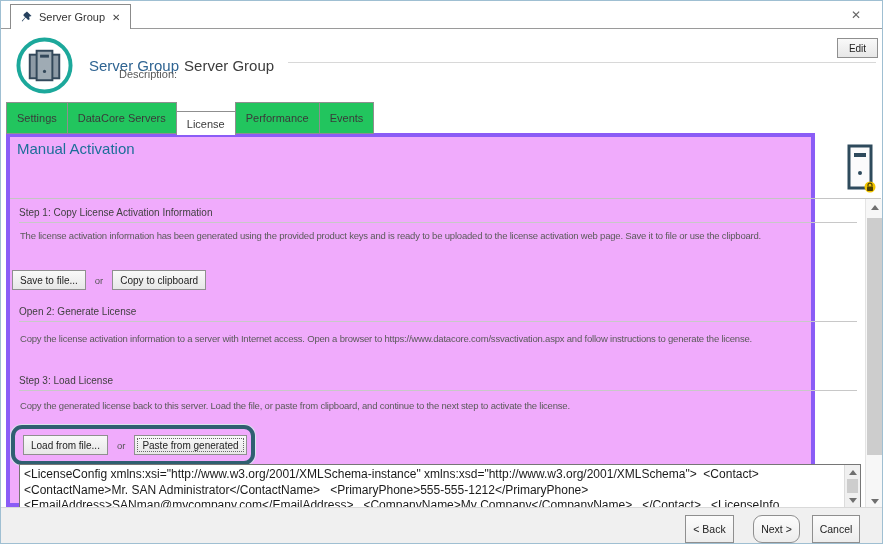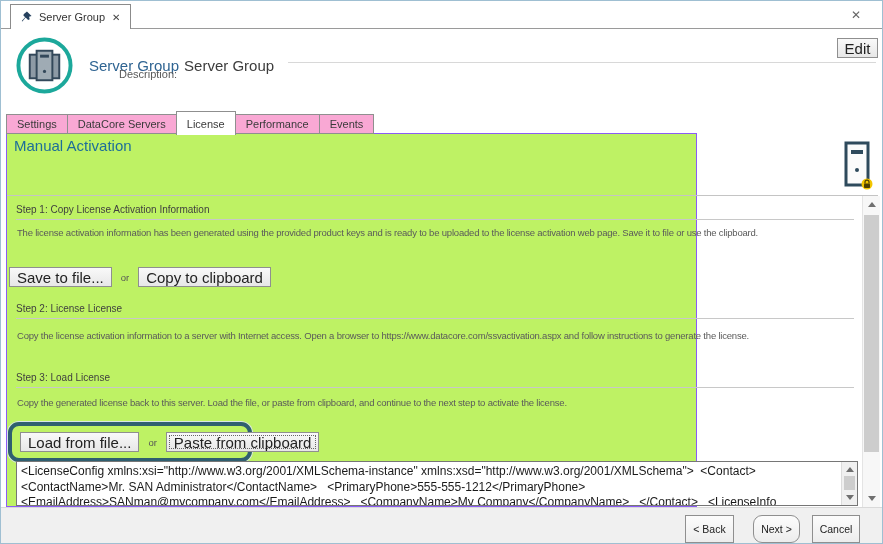--- a/index.html
+++ b/index.html
@@ -22,38 +22,38 @@
   .header-icon{position:absolute;left:14px;top:35px;width:59px;height:59px;}
   .page-title{position:absolute;left:88px;top:56px;font-size:15px;white-space:nowrap;}
   .page-title .t1{color:#2f6492;}
   .page-title .t2{color:#3c3c3c;margin-left:5px;}
   .title-rule{position:absolute;left:287px;top:61px;width:588px;height:1px;background:#d8d8d8;}
   .desc-label{position:absolute;left:118px;top:67px;font-size:11px;color:#595959;}
   .edit-btn{position:absolute;left:836px;top:37px;width:41px;height:19px;font-size:11px;}
   
   .tabs{position:absolute;left:5px;top:109px;height:24px;display:flex;align-items:flex-end;z-index:6;}
   .tab{
-    box-sizing:border-box;height:20px;display:flex;align-items:center;padding:0 10px;
-    font-size:11px;color:#3a3a3a;background:#f9a8d4;border:1px solid #8f8f8f;margin-right:-1px;
+    box-sizing:border-box;height:32px;display:flex;align-items:center;padding:0 10px;
+    font-size:11px;color:#3a3a3a;background:#22c55e;border:1px solid #8f8f8f;margin-right:-1px;
   }
   .tab.active{height:24px;background:#fff;border-bottom:none;z-index:7;margin-bottom:-1px;text-align:center;}
   
-  .panel{position:absolute;left:5px;top:132px;width:691px;height:374px;box-sizing:border-box;
-    border:1px solid #8b5cf6;background:#bef264;}
+  .panel{position:absolute;left:5px;top:132px;width:809px;height:374px;box-sizing:border-box;
+    border:4px solid #8b5cf6;background:#f0abfc;}
   .heading{position:absolute;left:7px;top:3px;font-size:15px;color:#1d6e99;}
   .intro{position:absolute;left:9px;top:25px;font-size:9.5px;letter-spacing:-0.2px;color:#666;width:760px;}
   .locked-server{position:absolute;left:836px;top:7px;width:30px;height:50px;}
   .scroll-divider{position:absolute;left:0px;top:61px;width:871px;height:1px;background:#c4c4c4;}
   .step-title{position:absolute;left:9px;font-size:10px;color:#3f3f3f;white-space:nowrap;}
   .hairline{position:absolute;left:9px;width:838px;height:1px;background:#c8c8c8;}
   .step-body{position:absolute;left:10px;font-size:9.5px;letter-spacing:-0.2px;color:#5a5a5a;white-space:nowrap;}
   .btn-row{position:absolute;display:flex;align-items:center;gap:9px;}
   .btn{
     display:inline-flex;align-items:center;justify-content:center;box-sizing:border-box;
-    height:20px;padding:0 7px;font-size:15px;color:#222;font-family:"Liberation Sans",sans-serif;
+    height:20px;padding:0 7px;font-size:10px;color:#222;font-family:"Liberation Sans",sans-serif;
     background:linear-gradient(#f9f9f9,#e7e7e7);border:1px solid #8f8f8f;cursor:default;
   }
   .or{font-size:9.5px;color:#555;}
   .paste-focus{outline:1px dotted #666;outline-offset:-4px;}
   .highlight-ring{
     position:absolute;left:1px;top:288px;width:244px;height:40px;box-sizing:border-box;
     border:4px solid #2f5f70;border-radius:11px;box-shadow:0 0 0 1px #d7e4e9;
   }
   
   .xml-box{
@@ -143,33 +143,33 @@
 
     <div class="step-title" style="top:70px">Step 1: Copy License Activation Information</div>
     <div class="hairline" style="top:85px"></div>
     <div class="step-body" style="top:93px">The license activation information has been generated using the provided product keys and is ready to be uploaded to the license activation web page. Save it to file or use the clipboard.</div>
     <div class="btn-row" style="left:2px;top:133px">
       <button class="btn">Save to file...</button>
       <span class="or">or</span>
       <button class="btn">Copy to clipboard</button>
     </div>
 
-    <div class="step-title" style="top:169px">Step 2: License License</div>
+    <div class="step-title" style="top:169px">Open 2: Generate License</div>
     <div class="hairline" style="top:184px"></div>
     <div class="step-body" style="top:196px">Copy the license activation information to a server with Internet access. Open a browser to https://www.datacore.com/ssvactivation.aspx and follow instructions to generate the license.</div>
 
     <div class="step-title" style="top:238px">Step 3: Load License</div>
     <div class="hairline" style="top:253px"></div>
     <div class="step-body" style="top:263px">Copy the generated license back to this server. Load the file, or paste from clipboard, and continue to the next step to activate the license.</div>
 
     <div class="highlight-ring"></div>
     <div class="btn-row" style="left:13px;top:298px">
       <button class="btn">Load from file...</button>
       <span class="or">or</span>
-      <button class="btn paste-focus">Paste from clipboard</button>
+      <button class="btn paste-focus">Paste from generated</button>
     </div>
 
     <div class="xml-box">
       <div class="xml-text">&lt;LicenseConfig xmlns:xsi="http://www.w3.org/2001/XMLSchema-instance" xmlns:xsd="http://www.w3.org/2001/XMLSchema"&gt;  &lt;Contact&gt;   &lt;ContactName&gt;Mr. SAN Administrator&lt;/ContactName&gt;   &lt;PrimaryPhone&gt;555-555-1212&lt;/PrimaryPhone&gt;   &lt;EmailAddress&gt;SANman@mycompany.com&lt;/EmailAddress&gt;   &lt;CompanyName&gt;My Company&lt;/CompanyName&gt;   &lt;/Contact&gt;   &lt;LicenseInfo id="e620a2a45096419f5b66f5e0f5777521d"&gt;   &lt;LicenseType&gt;NFR&lt;/LicenseType&gt;   &lt;Version&gt;0002&lt;/Version&gt;</div>
       <div class="xml-scrollbar">
         <div class="arrow" style="top:0">
             <span class="tri-up"></span>
           </div>
         <div class="thumb"></div>
         <div class="arrow" style="bottom:0">

